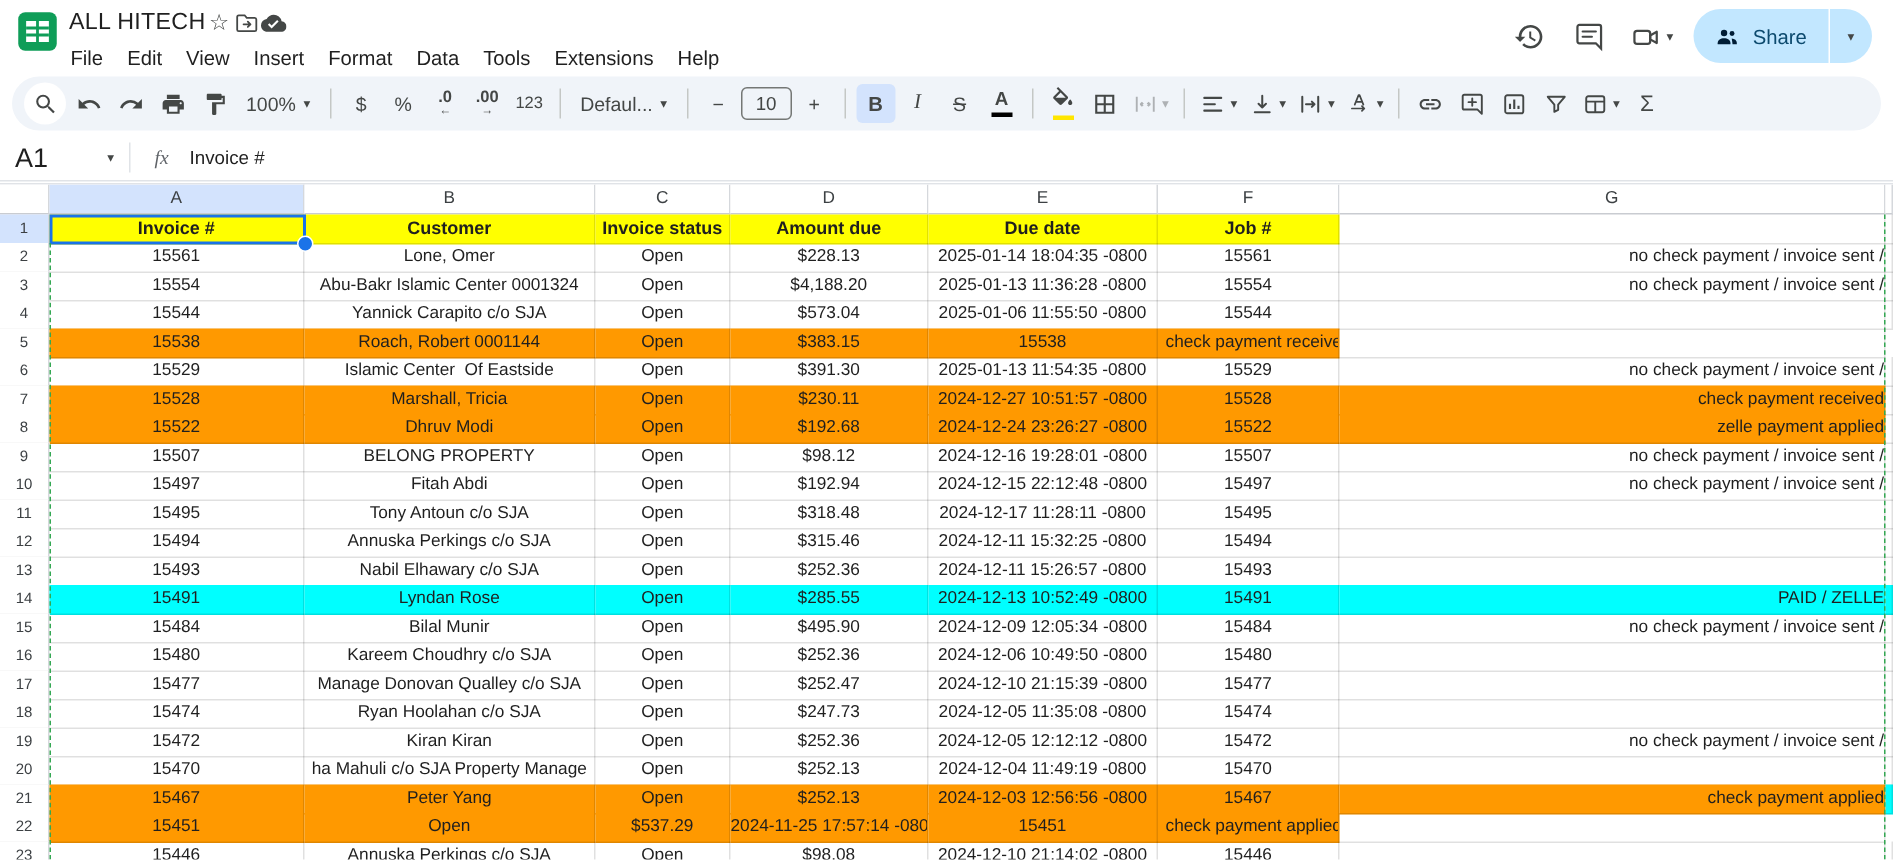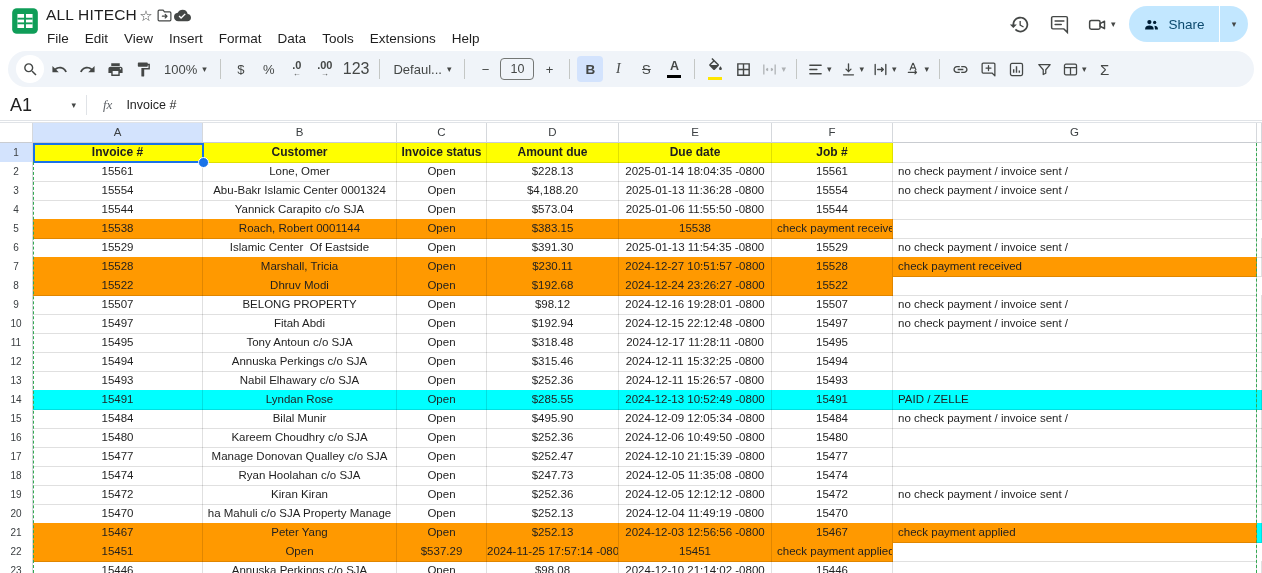--- a/index.html
+++ b/index.html
@@ -70,21 +70,21 @@
   .grid-row.head { height:20px; }
   .cl, .corner { background:#fff; font-size:11.5px; color:#3c4043; text-align:center; line-height:19px;
     border-right:1px solid #D5D8DC; border-bottom:1px solid #C9CCD1; }
   .cl-sel { background:#D3E3FD; }
   .rn { background:#fff; font-size:10px; color:#3c4043; text-align:center; line-height:19px;
     border-right:1px solid #D5D8DC; border-bottom:1px solid rgba(0,0,0,0.12); }
   .rn-sel { background:#D3E3FD; }
   .c { font-size:11.5px; line-height:18px; text-align:center; overflow:hidden; white-space:pre;
     border-right:1px solid rgba(0,0,0,0.12); border-bottom:1px solid rgba(0,0,0,0.12); }
   .c.hdr { font-weight:bold; font-size:12px; line-height:19px; }
-  .c.note { text-align:left; padding-left:5px; }
+  .c.note { text-align:right; padding-left:5px; }
   .bg-yellow { background:#FFFF00; }
   .bg-orange { background:#FF9900; }
   .bg-cyan { background:#00FFFF; }
 
   .sel-box { position:absolute; left:33px; top:20px; width:171px; height:20px;
     border:2px solid #1A73E8; pointer-events:none; }
   .fill-handle { position:absolute; left:198px; top:34px; width:11px; height:11px; border-radius:50%;
     background:#1A73E8; border:1px solid #fff; }
   .dash-left { position:absolute; left:33px; top:39px; bottom:0; width:0; border-left:1px dashed #34A853; }
   .dash-right { position:absolute; left:1256px; top:20px; bottom:0; width:0; border-left:1px dashed #34A853; }
@@ -206,21 +206,21 @@
         <span class="num">.0</span>
         <span class="arr">←</span>
       </span>
   </span>
   <span class="tb-btn">
     <span class="stack">
         <span class="num">.00</span>
         <span class="arr">→</span>
       </span>
   </span>
-  <span class="tb-btn" style="font-size:16px;">123</span>
+  <span class="tb-btn" style="font-size:11px;">123</span>
   <span class="tb-divider"></span>
 
   <span class="font-box">
     <span>Defaul...</span>
       <span class="caret">▾</span>
   </span>
   <span class="tb-divider"></span>
 
   <span class="tb-btn">−</span>
   <span class="fontsize-box">10</span>
@@ -418,20 +418,21 @@
         <div class="c"></div>
       </div>
       <div class="grid-row">
         <div class="rn">8</div>
         <div class="c bg-orange">15522</div>
         <div class="c bg-orange">Dhruv Modi</div>
         <div class="c bg-orange">Open</div>
         <div class="c bg-orange">$192.68</div>
         <div class="c bg-orange">2024-12-24 23:26:27 -0800</div>
         <div class="c bg-orange">15522</div>
+        <div class="c note bg-orange">zelle payment applied</div>
         <div class="c"></div>
       </div>
       <div class="grid-row">
         <div class="rn">9</div>
         <div class="c">15507</div>
         <div class="c">BELONG PROPERTY</div>
         <div class="c">Open</div>
         <div class="c">$98.12</div>
         <div class="c">2024-12-16 19:28:01 -0800</div>
         <div class="c">15507</div>

